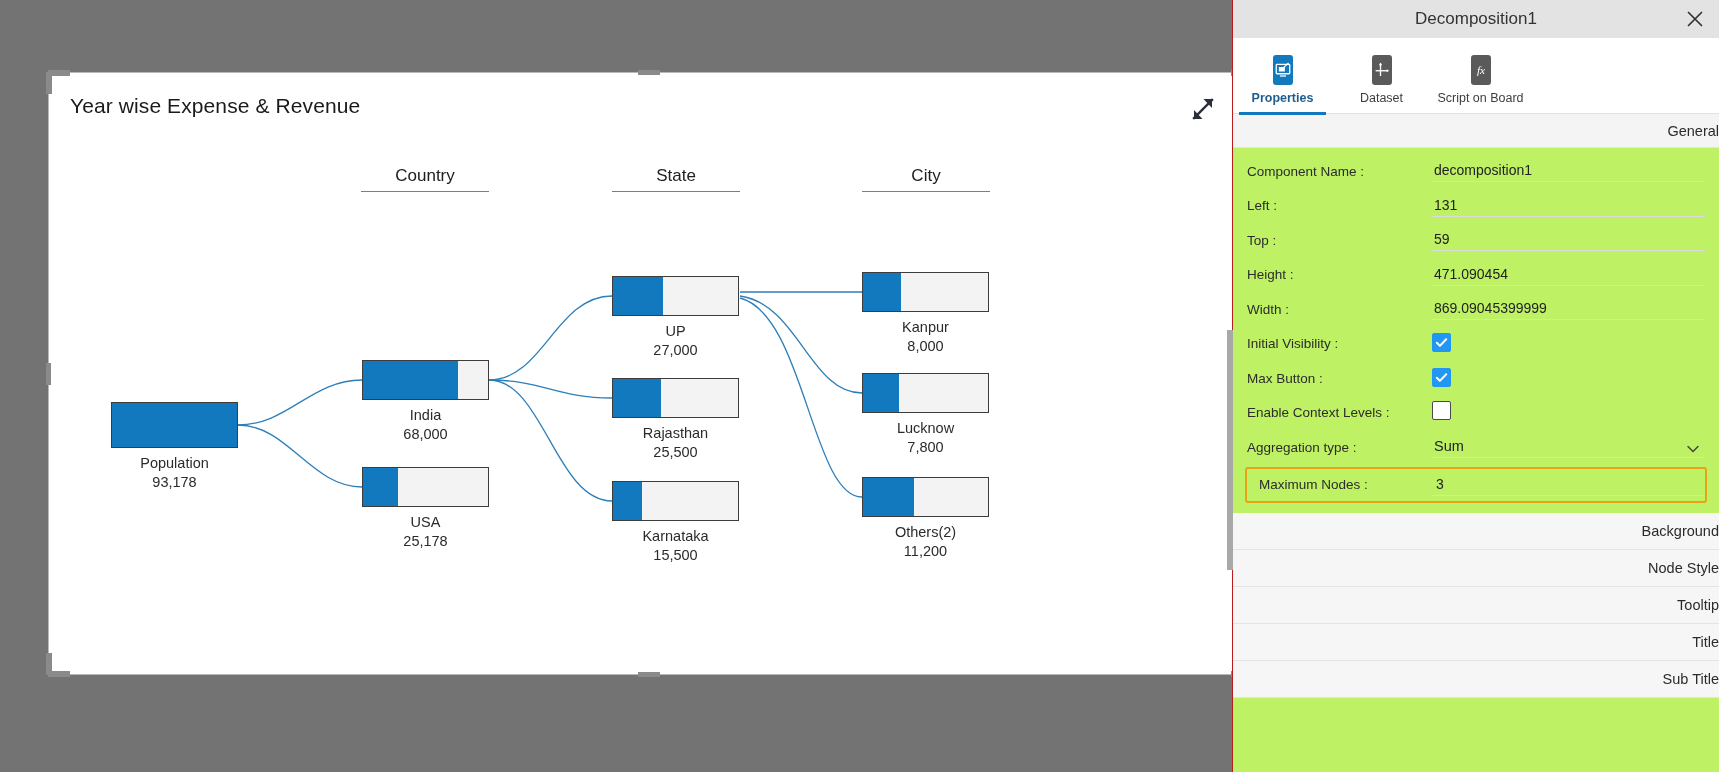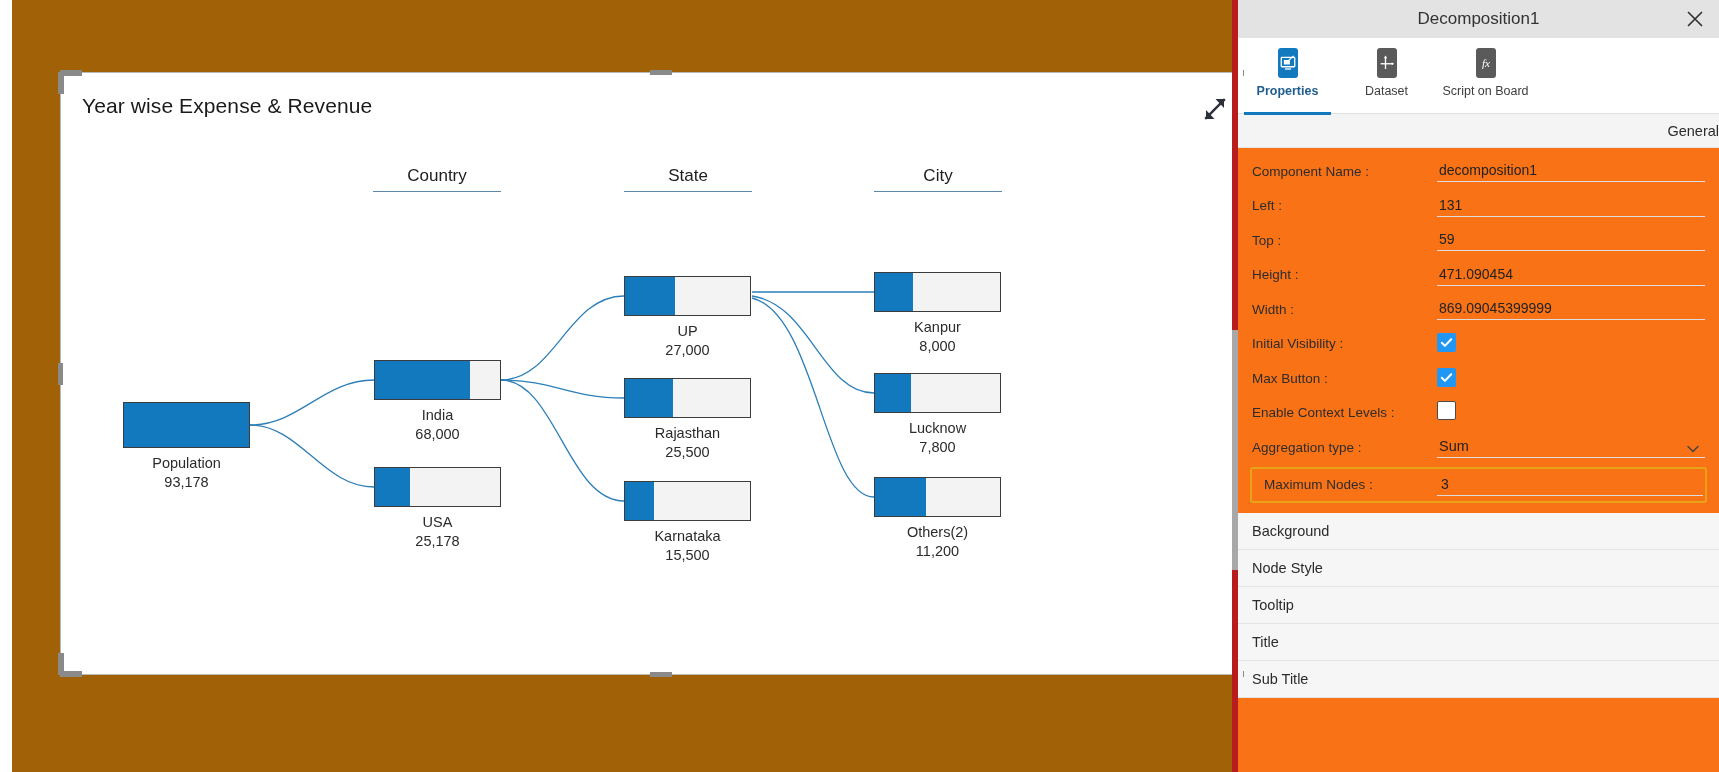--- a/index.html
+++ b/index.html
@@ -9,23 +9,22 @@
     overflow: hidden;
     background: #ffffff;
     font-family: "Liberation Sans", sans-serif;
   }
   #root { position: relative; width: 1719px; height: 772px; background:#fff; }
 
   
   #canvas-area {
     position: absolute; left: 0; top: 0;
     width: 1232px; height: 772px;
-    background: #a16207;
+    background: #737373;
     overflow: hidden;
-    margin-left: 12px;
   }
 
   
   #selection-frame {
     position: absolute;
     left: 48px; top: 72px;
     width: 1205px; height: 603px;
     border: 1px solid #b9b9b9;
     background: #ffffff;
   }
@@ -101,22 +100,22 @@
   .node-label .nm { display:block; }
   .node-label .vl { display:block; }
 
   #links { position:absolute; left:0; top:0; width:1190px; height:595px; pointer-events:none; }
 
   
   #panel {
     position: absolute;
     left: 1232px; top: 0;
     width: 487px; height: 772px;
-    background: #f97316;
-    border-left: 6px solid #b91c1c;
+    background: #bef264;
+    border-left: 1px solid #b91c1c;
   }
   #panel-header {
     position: relative;
     height: 38px;
     background: #e3e3e3;
     display: flex; align-items: center; justify-content: center;
   }
   #panel-title { font-size: 17px; color: #333; }
   #panel-close {
     position: absolute; right: 14px; top: 9px;
@@ -133,21 +132,21 @@
   .tab {
     flex: 0 0 auto;
     width: 99px;
     text-align: center;
     cursor: pointer;
     position: relative;
     height: 66px;
   }
   .tab .tico {
     width: 20px; height: 30px;
-    margin: 0 auto 6px;
+    margin: 7px auto 6px;
     border-radius: 3px;
     display:flex; align-items:center; justify-content:center;
     background: #5a5a5a;
   }
   .tab.active .tico { background: #1379bf; }
   .tab .tlabel { font-size: 12.5px; color: #3d3d3d; }
   .tab.active .tlabel { color: #1f5d8f; font-weight: bold; }
   .tab .underline {
     position: absolute; left: 6px; right: 6px; bottom: -1px;
     height: 3px; background: #1379bf; display: none;
@@ -228,20 +227,21 @@
 
   .accordion-row {
     height: 37px;
     display: flex; align-items: center;
     padding-left: 14px;
     font-size: 14.5px;
     color: #2b2b2b;
     background: #f6f6f6;
     border-bottom: 1px solid #e4e4e4;
     cursor: pointer;
+    justify-content: flex-end;
   }
   
   #panel-scroll {
     position: absolute;
     left: -6px; top: 330px;
     width: 6px; height: 240px;
     background: #a8a8a8;
   }
 </style>
 </head>

